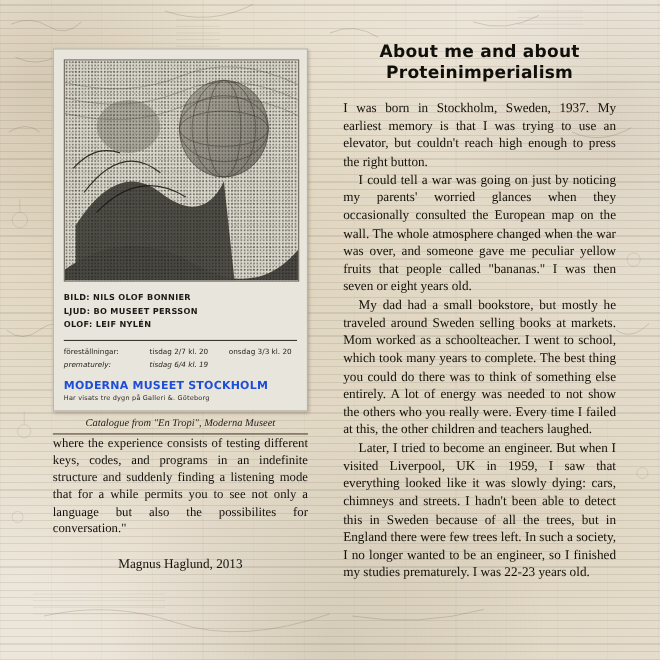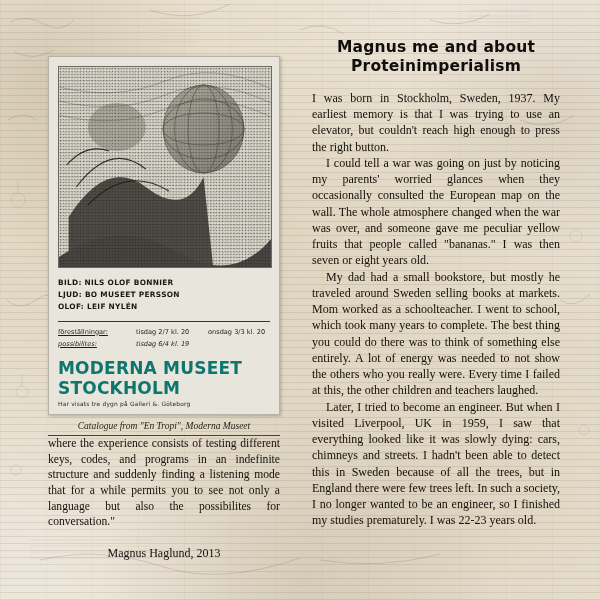--- a/index.html
+++ b/index.html
@@ -27,21 +27,21 @@
       radial-gradient(circle at 92% 18%, rgba(160,140,110,0.14), rgba(0,0,0,0) 20%),
       radial-gradient(circle at 50% 97%, rgba(150,135,105,0.16), rgba(0,0,0,0) 30%);
     mix-blend-mode:multiply;
   }
   .scribbles{position:absolute;inset:0;pointer-events:none;opacity:.5;}
 
   
   .page{position:absolute;inset:0;}
 
   .left-col{
-    position:absolute;left:48px;top:56px;width:232px;
+    position:absolute;left:48px;top:44px;width:232px;
   }
   .right-col{
     position:absolute;left:312px;top:38px;width:248px;
   }
 
   
   .poster{
     background:#e8e5dc;
     border:1px solid #b9b3a5;
     padding:9px 9px 7px 9px;
@@ -61,27 +61,27 @@
     color:#1c1a16;line-height:1.65;
   }
   .rule{
     border:0;border-top:1px solid #3a362e;margin:7px 0 5px 0;
   }
   .shows{
     font-family:"DejaVu Sans", sans-serif;
     font-size:6.6px;color:#201e19;line-height:1.8;
   }
   .shows .row{display:flex;}
-  .shows .lbl{width:78px;text-decoration:underline;}
+  .shows .lbl{width:78px;}
   .shows .v1{width:72px;}
   .shows em{font-style:italic;}
   .museum{
     font-family:"DejaVu Sans", sans-serif;
-    font-weight:bold;font-size:17px;letter-spacing:.2px;
-    color:#0f766e;margin-top:8px;
+    font-weight:bold;font-size:10px;letter-spacing:.2px;
+    color:#1d4ed8;margin-top:8px;
   }
   .museum-sub{
     font-family:"DejaVu Sans", sans-serif;
     font-size:5.9px;color:#2a2822;margin-top:3px;letter-spacing:.2px;
   }
   .caption{
     margin-top:6px;text-align:center;
     font-style:italic;font-size:9.5px;color:#201d18;
   }
   .caption-rule{
@@ -208,40 +208,40 @@
 
       <hr class="rule">
 
       <div class="shows">
         <div class="row">
           <span class="lbl">föreställningar:</span>
           <span class="v1">tisdag 2/7 kl. 20</span>
           <span>onsdag 3/3 kl. 20</span>
         </div>
         <div class="row">
-          <span class="lbl"><em>possibilites:</em></span>
+          <span class="lbl"><em>prematurely:</em></span>
           <span class="v1"><em>tisdag 6/4 kl. 19</em></span>
         </div>
       </div>
 
       <div class="museum">MODERNA MUSEET STOCKHOLM</div>
       <div class="museum-sub">Har visats tre dygn på Galleri &amp;. Göteborg</div>
     </div>
 
     <div class="caption">Catalogue from "En Tropi", Moderna Museet</div>
     <hr class="caption-rule">
 
     <div class="left-text">where the experience consists of testing different keys, codes, and programs in an indefinite structure and suddenly finding a listening mode that for a while permits you to see not only a language but also the possibilites for conversation."</div>
 
     <div class="signature">Magnus Haglund, 2013</div>
   </div>
 
   <div class="right-col">
     <h1 class="headline">
-      <span>Magnus me and about</span><br>
+      <span>About me and about</span><br>
       <span>Proteinimperialism</span>
     </h1>
     <div class="body-text">
       <p>I was born in Stockholm, Sweden, 1937. My earliest memory is that I was trying to use an elevator, but couldn't reach high enough to press the right button.</p>
       <p>I could tell a war was going on just by noticing my parents' worried glances when they occasionally consulted the European map on the wall. The whole atmosphere changed when the war was over, and someone gave me peculiar yellow fruits that people called "bananas." I was then seven or eight years old.</p>
       <p>My dad had a small bookstore, but mostly he traveled around Sweden selling books at markets. Mom worked as a schoolteacher. I went to school, which took many years to complete. The best thing you could do there was to think of something else entirely. A lot of energy was needed to not show the others who you really were. Every time I failed at this, the other children and teachers laughed.</p>
       <p>Later, I tried to become an engineer. But when I visited Liverpool, UK in 1959, I saw that everything looked like it was slowly dying: cars, chimneys and streets. I hadn't been able to detect this in Sweden because of all the trees, but in England there were few trees left. In such a society, I no longer wanted to be an engineer, so I finished my studies prematurely. I was 22-23 years old.</p>
     </div>
   </div>
 

